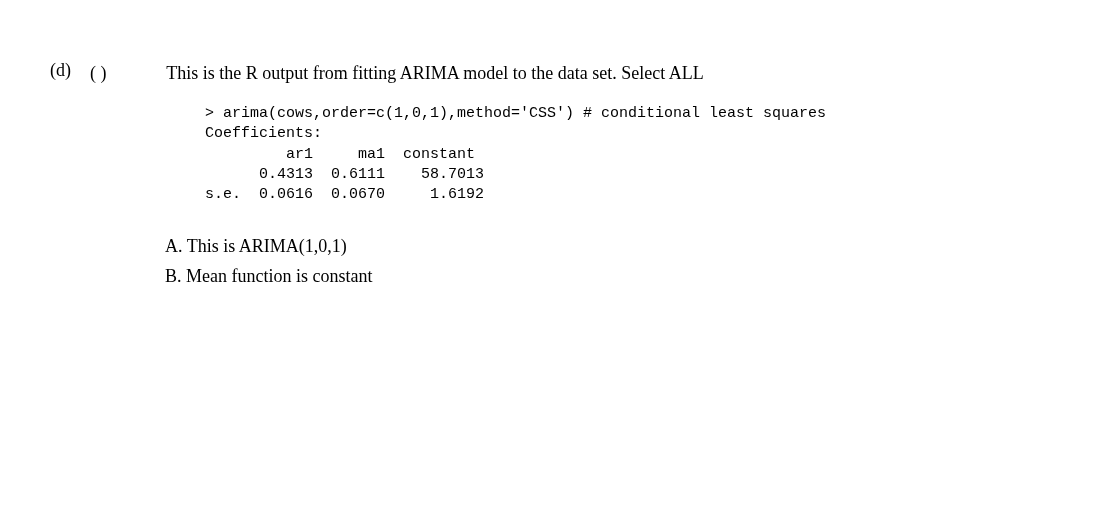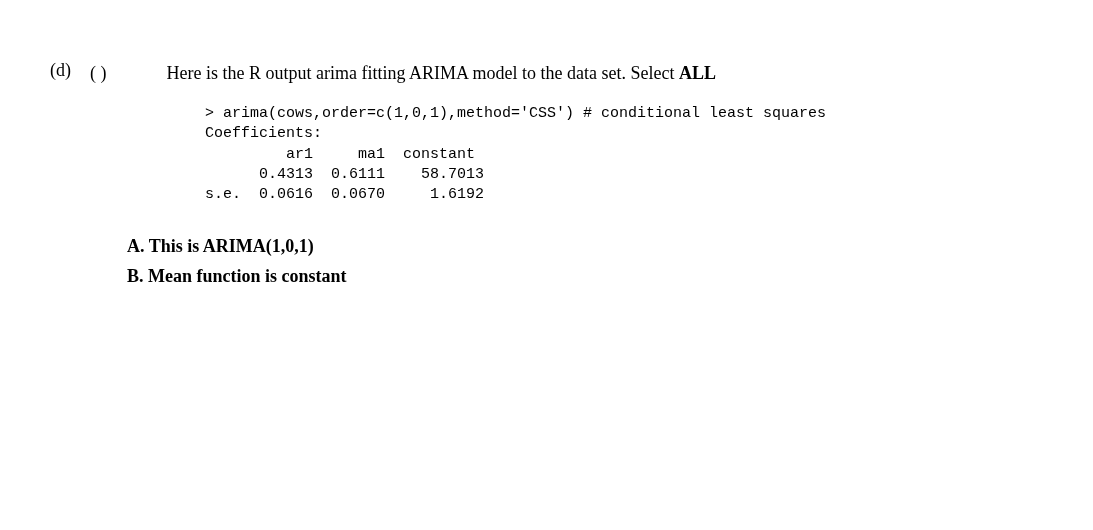--- a/index.html
+++ b/index.html
@@ -35,50 +35,50 @@
       width: 72px;
     }
     .code-block {
       font-family: "Courier New", Courier, monospace;
       font-size: 15px;
       white-space: pre;
       margin: 18px 0 28px 115px;
       line-height: 1.35;
     }
     .choices {
-      margin-left: 37px;
+      margin-left: 75px;
     }
     .choice {
       line-height: 1.55;
       margin-bottom: 2px;
     }
     .choice-label {
       display: inline-block;
     }
     .bold {
-      font-weight: bold;
+      font-weight: normal;
     }
     .math-sub {
       font-style: italic;
     }
     sub {
       font-size: 0.75em;
       vertical-align: sub;
       line-height: 0;
     }
   </style>
 </head>
 <body>
 
 <div class="question-wrapper">
   <div class="label">(d)</div>
   <div class="body">
     <div class="intro">
       <span class="points">(      )</span>
-      <span>Here is the R output arima fitting ARIMA model to the data set. Select </span><span class="bold">ALL</span>
+      <span>This is the R output from fitting ARIMA model to the data set. Select </span><span class="bold">ALL</span>
       <br>
     </div>
 
     <div class="code-block"><span>&gt; arima(cows,order=c(1,0,1),method='CSS') # conditional least squares</span>
 <span>Coefficients:</span>
 <span>         ar1     ma1  constant</span>
 <span>      0.4313  0.6111    58.7013</span>
 <span>s.e.  0.0616  0.0670     1.6192</span></div>
 
     <div class="choices">

